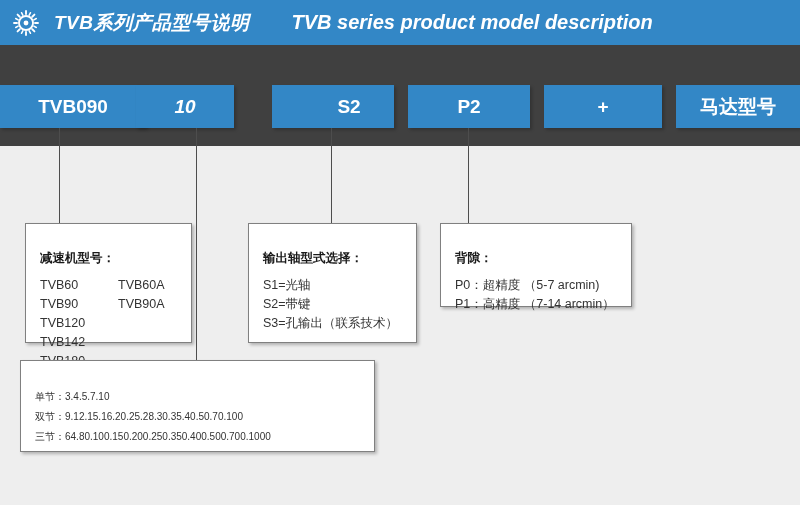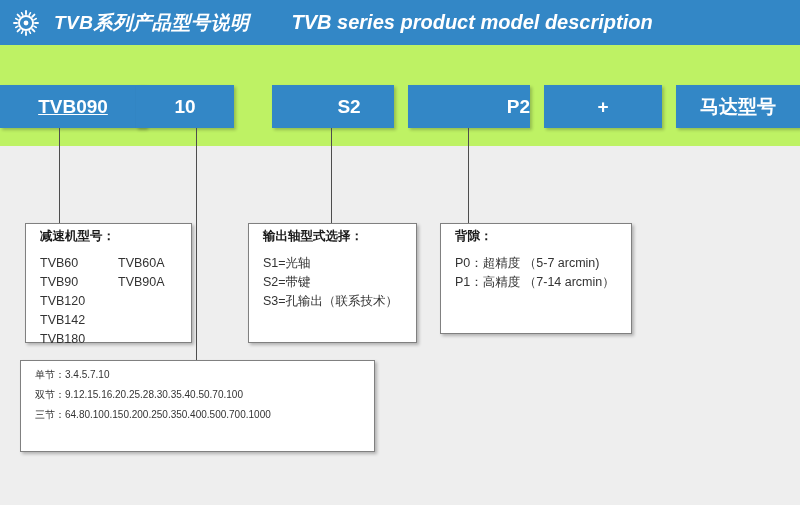--- a/index.html
+++ b/index.html
@@ -2,21 +2,21 @@
 <html><head>
 <meta charset="utf-8">
 <style>
   * { box-sizing: border-box; margin: 0; padding: 0; }
   html, body {
     width: 800px; height: 505px;
     font-family: "Liberation Sans", "DejaVu Sans", sans-serif;
     background: #ffffff;
     overflow: hidden;
   }
-  #root { position: relative; width: 800px; height: 505px; background: #bef264; }
+  #root { position: relative; width: 800px; height: 505px; background: #404040; }
 
   
   .header {
     position: absolute; left: 0; top: 0; width: 800px; height: 45px;
     background: #3387c6;
     display: flex; align-items: center;
   }
   .gear-wrap {
     width: 52px; height: 45px;
     display: flex; align-items: center; justify-content: center;
@@ -69,21 +69,21 @@
     width: 1px;
     background: #4d4d4d;
   }
 
   
   .info-box {
     position: absolute;
     background: #ffffff;
     border: 1px solid #808080;
     box-shadow: 2px 2px 3px rgba(0,0,0,0.25);
-    padding: 4px 14px 8px 14px;
+    padding: 26px 14px 8px 14px;
   }
   .info-title {
     font-size: 12.5px;
     font-weight: bold;
     color: #1a1a1a;
     margin-bottom: 9px;
     white-space: nowrap;
   }
   .info-line {
     font-size: 12.5px;
@@ -125,30 +125,30 @@
         </g>
       </svg>
     </span>
     <span class="header-title-cn">TVB系列产品型号说明</span>
     <span class="header-title-en">TVB series product model description</span>
   </div>
 
   <div class="gray-panel"></div>
 
   <div class="chips">
-    <div class="chip" style="left:0px;width:146px;text-decoration:underline;">
+    <div class="chip" style="left:0px;width:146px;">
       <span>TVB090</span>
     </div>
-    <div class="chip" style="left:136px;width:98px;">
+    <div class="chip" style="left:136px;width:98px;font-style:italic;">
       <span>10</span>
     </div>
     <div class="chip" style="left:272px;width:122px;padding-left:32px;">
       <span>S2</span>
     </div>
-    <div class="chip" style="left:408px;width:122px;justify-content:flex-end;">
+    <div class="chip" style="left:408px;width:122px;">
       <span>P2</span>
     </div>
     <div class="chip" style="left:544px;width:118px;">
       <span>+</span>
     </div>
     <div class="chip cjk" style="left:676px;width:124px;">
       <span>马达型号</span>
     </div>
   </div>
 
@@ -181,21 +181,21 @@
     </div>
   </div>
 
   <div class="info-box" style="left:248px; top:223px; width:169px; height:120px;">
     <div class="info-title">输出轴型式选择：</div>
     <div class="info-line">S1=光轴</div>
     <div class="info-line">S2=带键</div>
     <div class="info-line">S3=孔输出（联系技术）</div>
   </div>
 
-  <div class="info-box" style="left:440px; top:223px; width:192px; height:111px;">
+  <div class="info-box" style="left:440px; top:223px; width:192px; height:84px;">
     <div class="info-title">背隙：</div>
     <div class="info-line">P0：超精度 （5-7 arcmin)</div>
     <div class="info-line">P1：高精度 （7-14 arcmin）</div>
   </div>
 
   <div class="info-box" style="left:20px; top:360px; width:355px; height:92px;">
     <div class="ratio-line">单节：3.4.5.7.10</div>
     <div class="ratio-line">双节：9.12.15.16.20.25.28.30.35.40.50.70.100</div>
     <div class="ratio-line">三节：64.80.100.150.200.250.350.400.500.700.1000</div>
   </div>

